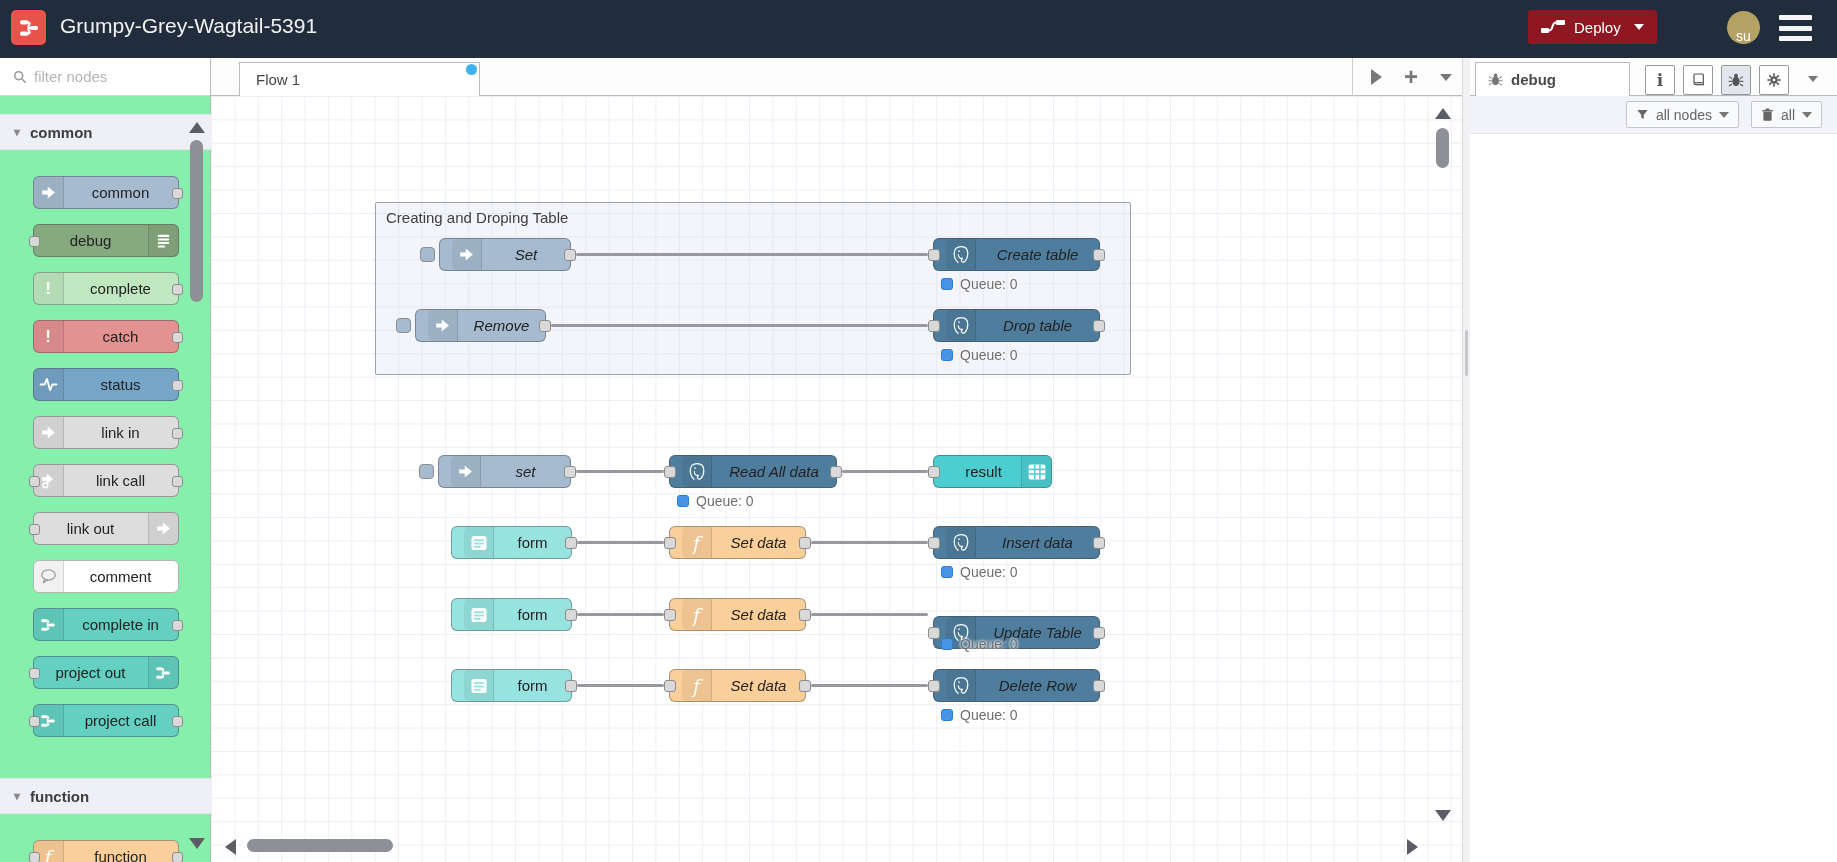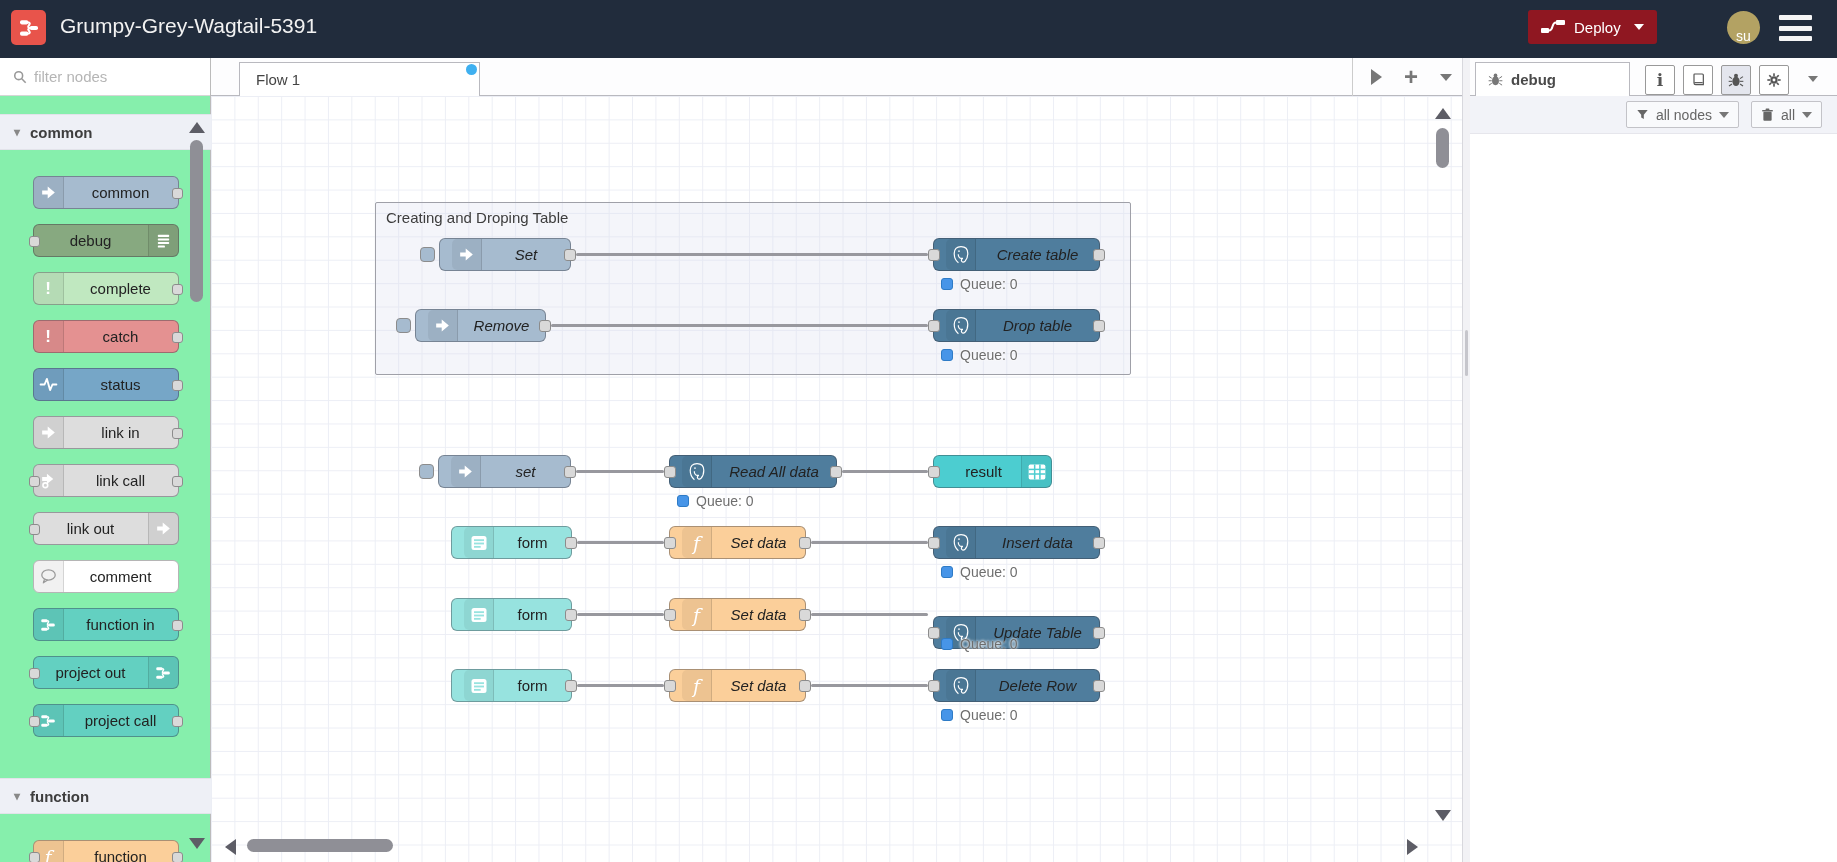--- a/index.html
+++ b/index.html
@@ -256,21 +256,21 @@
           <div class="strip sl">
             <svg width="18" height="18" viewBox="0 0 40 40">
               <g fill="#fff">
                 <rect x="5" y="7" width="14" height="7" rx="3"></rect>
                 <rect x="21" y="16.5" width="14" height="7" rx="3"></rect>
                 <rect x="5" y="26" width="14" height="7" rx="3"></rect>
               </g>
               <path d="M17 10.5 C29 10.5 11 20 23 20 M23 20 C11 20 29 29.5 17 29.5" stroke="#fff" stroke-width="3.4" fill="none"></path>
             </svg>
           </div>
-          <span class="lbl">function in</span>
+          <span class="lbl">complete in</span>
           <span class="port pout"></span>
         </div>
         <div class="nr-node" style="background: rgb(99, 208, 193);">
           <span class="lbl">project out</span>
           <div class="strip sr">
             <svg width="18" height="18" viewBox="0 0 40 40">
               <g fill="#fff">
                 <rect x="5" y="7" width="14" height="7" rx="3"></rect>
                 <rect x="21" y="16.5" width="14" height="7" rx="3"></rect>
                 <rect x="5" y="26" width="14" height="7" rx="3"></rect>

